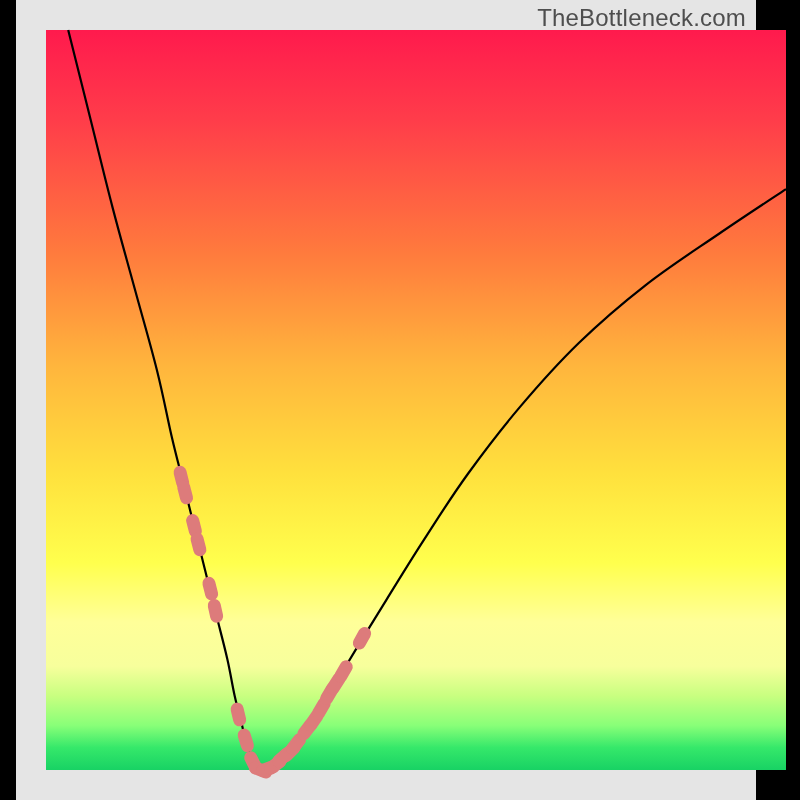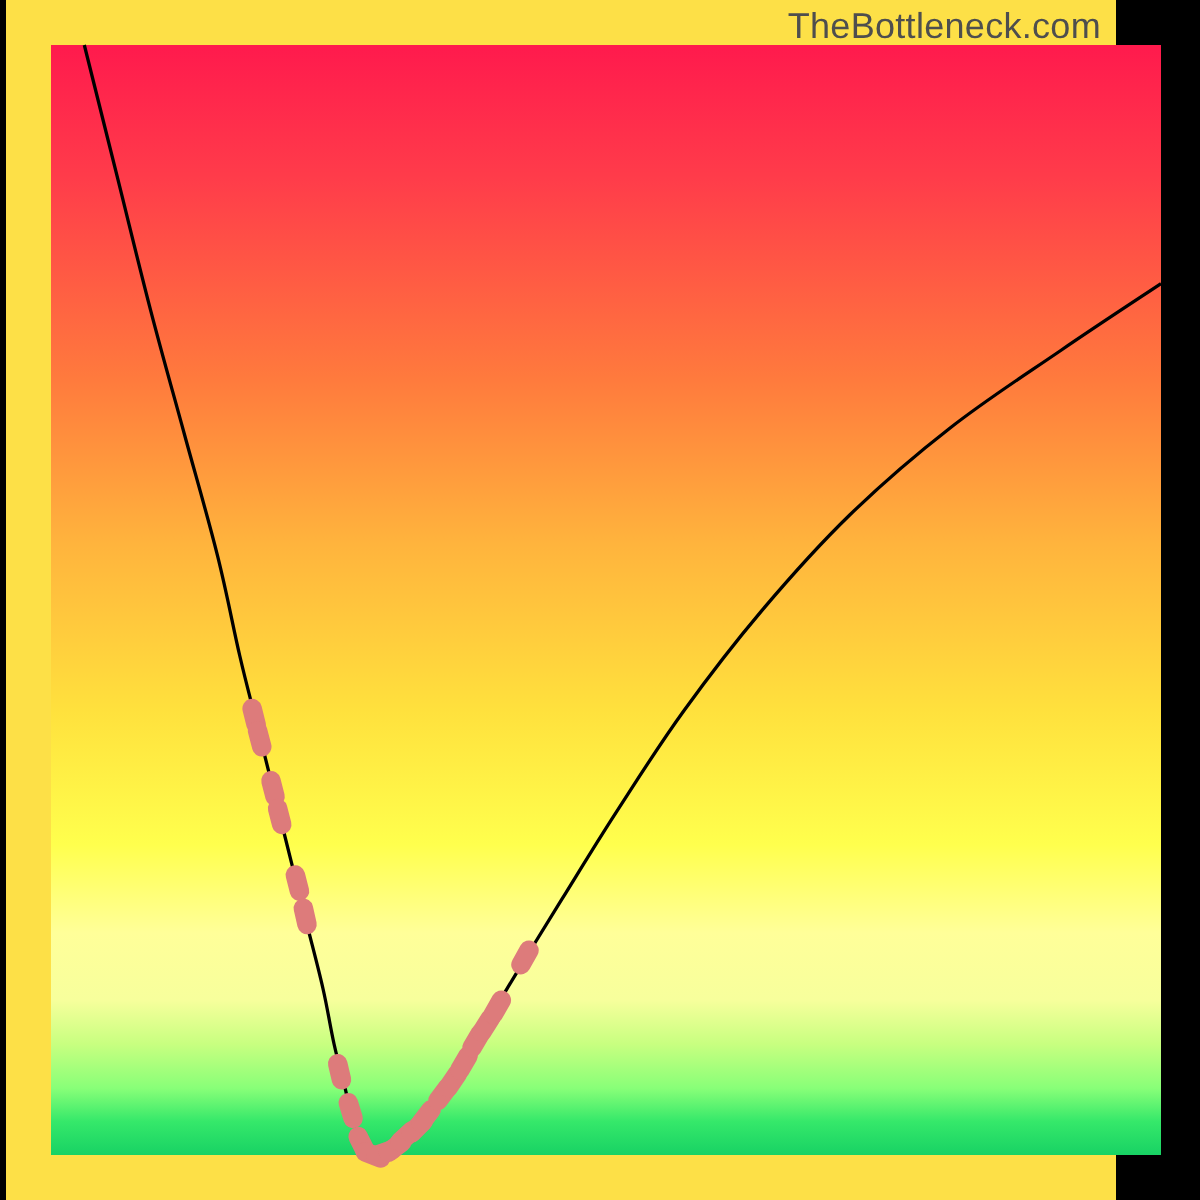--- a/index.html
+++ b/index.html
@@ -7,24 +7,24 @@
     padding: 0;
     width: 800px;
     height: 800px;
     overflow: hidden;
     background: #000;
     font-family: Arial, Helvetica, sans-serif;
   }
   .frame {
     position: absolute;
     top: 0;
-    left: 4px;
+    left: 16px;
     width: 740px;
     height: 800px;
-    background: #fde047;
+    background: #e5e5e5;
   }
   .plot-bg {
     position: absolute;
     top: 30px;
     left: 30px;
     width: 740px;
     height: 740px;
     background: linear-gradient(to bottom,
       #ff1a4d 0%,
       #ff3c4a 12%,

